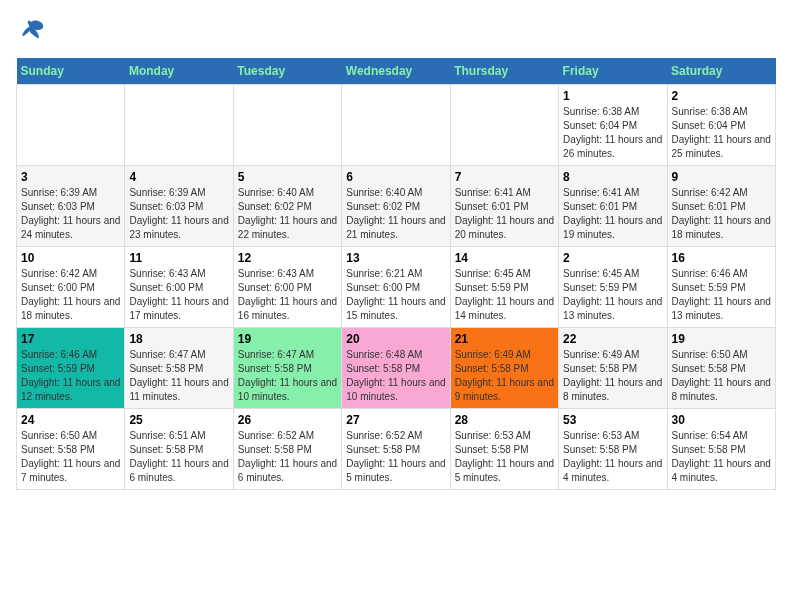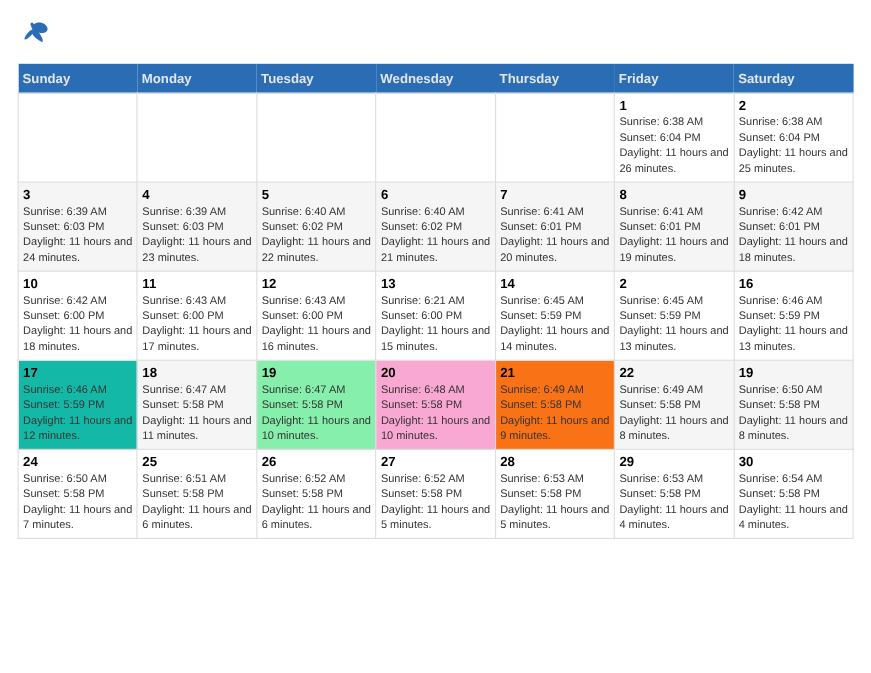--- a/index.html
+++ b/index.html
@@ -44,21 +44,21 @@
       font-size: 14px;
       color: #555;
     }
     table {
       width: 100%;
       border-collapse: collapse;
       font-size: 11px;
     }
     th {
       background-color: #2a6db5;
-      color: #e5e5e5;
+      color: #86efac;
       padding: 6px 4px;
       text-align: left;
       font-size: 12px;
       font-weight: bold;
     }
     td {
       border: 1px solid #ddd;
       vertical-align: top;
       padding: 4px;
       width: calc(100% / 7);
@@ -291,21 +291,21 @@
 Sunset: 5:58 PM
 Daylight: 11 hours and 5 minutes.</div>
         </td>
         <td>
           <span class="day-num">28</span>
           <div class="day-info">Sunrise: 6:53 AM
 Sunset: 5:58 PM
 Daylight: 11 hours and 5 minutes.</div>
         </td>
         <td>
-          <span class="day-num">29</span>
+          <span class="day-num">53</span>
           <div class="day-info">Sunrise: 6:53 AM
 Sunset: 5:58 PM
 Daylight: 11 hours and 4 minutes.</div>
         </td>
         <td>
           <span class="day-num">30</span>
           <div class="day-info">Sunrise: 6:54 AM
 Sunset: 5:58 PM
 Daylight: 11 hours and 4 minutes.</div>
         </td>

